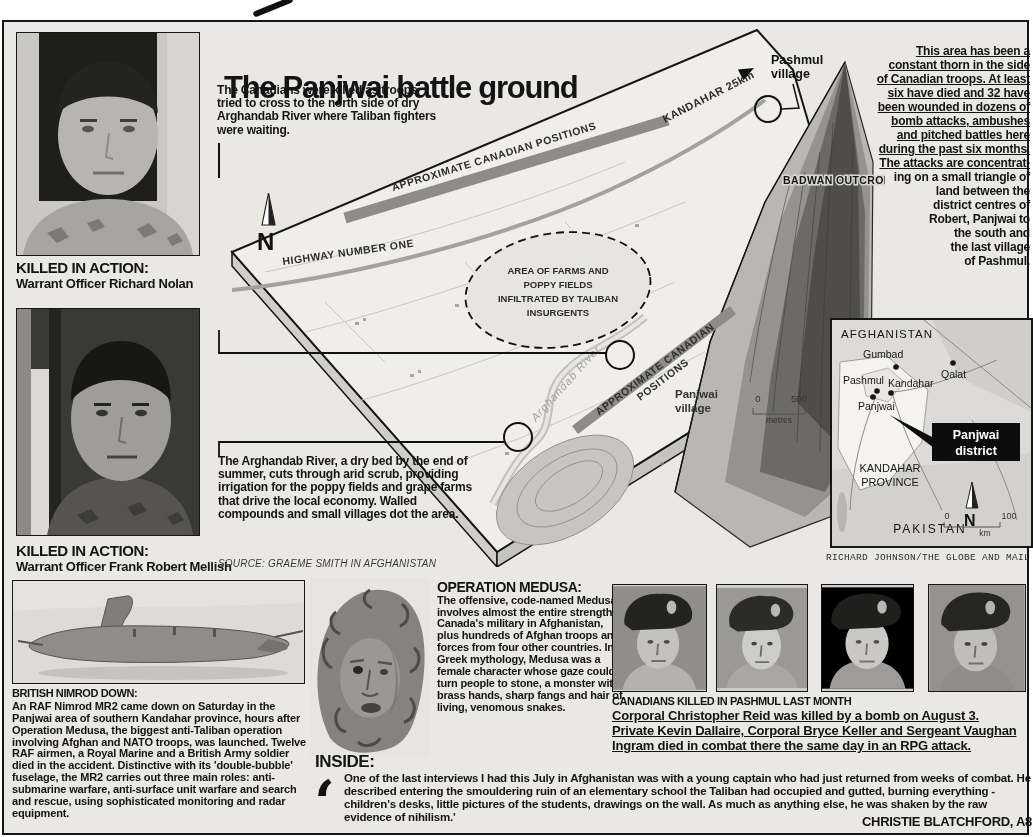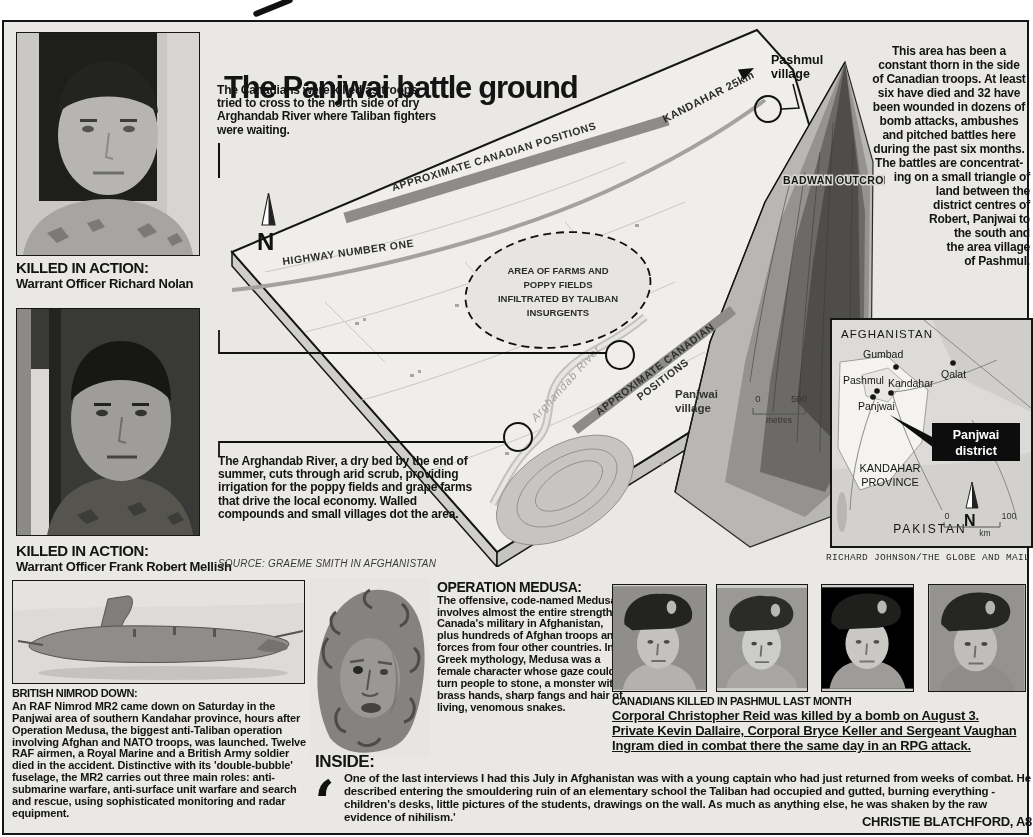--- a/index.html
+++ b/index.html
@@ -10,21 +10,21 @@
          border:2px solid #161614;box-sizing:border-box;}
   .pen-mark{left:252px;top:4px;width:42px;height:6px;background:#111;
             transform:rotate(-22deg);border-radius:3px;}
   .photo{box-sizing:border-box;border:1px solid #161614;background:#cfcecb;overflow:hidden;}
   .photo svg{display:block;}
   .kia-heading{font-size:15px;font-weight:bold;letter-spacing:-0.4px;line-height:1.1;}
   .kia-name{font-size:13px;font-weight:bold;letter-spacing:-0.3px;line-height:1.15;}
   .main-title{font-size:31px;font-weight:bold;letter-spacing:-1.3px;white-space:nowrap;}
   .intro{width:220px;font-size:12px;font-weight:bold;line-height:1.1;letter-spacing:-0.2px;}
   .right-note{width:162px;font-size:12px;font-weight:bold;line-height:1.17;letter-spacing:-0.2px;}
-  .rn-left{text-align:center;}
+  .rn-left{text-align:right;text-decoration:underline;}
   .rn-right{text-align:right;}
   .map-annot{width:258px;font-size:12px;font-weight:bold;line-height:1.1;letter-spacing:-0.2px;}
   .source-line{font-size:10px;font-style:italic;color:#3a3a38;letter-spacing:0.2px;}
   .credit-line{width:262px;text-align:right;font-size:9.5px;color:#2e2e2c;letter-spacing:0.3px;font-family:Liberation Mono, monospace;}
   .sec-heading{font-size:11px;font-weight:bold;letter-spacing:-0.4px;line-height:1.05;}
   .sec-body{font-size:11px;font-weight:bold;line-height:1.09;letter-spacing:-0.15px;}
   .medusa-body{font-size:11px;font-weight:bold;line-height:1.08;letter-spacing:-0.2px;}
   .cdn-body{font-size:13px;font-weight:bold;line-height:1.17;letter-spacing:-0.2px;text-decoration:underline;}
   .inside-heading{font-size:17px;font-weight:bold;letter-spacing:-0.4px;}
   .quote-mark{font-family:"DejaVu Serif",serif;font-size:60px;font-weight:bold;line-height:0.8;color:#111;}
@@ -218,27 +218,27 @@
 
   <div class="abs right-note" style="left:868px;top:44px;">
     <div class="rn-left">This area has been a</div>
     <div class="rn-left">constant thorn in the side</div>
     <div class="rn-left">of Canadian troops. At least</div>
     <div class="rn-left">six have died and 32 have</div>
     <div class="rn-left">been wounded in dozens of</div>
     <div class="rn-left">bomb attacks, ambushes</div>
     <div class="rn-left">and pitched battles here</div>
     <div class="rn-left">during the past six months.</div>
-    <div class="rn-left">The battles are concentrat-</div>
+    <div class="rn-left">The attacks are concentrat-</div>
     <div class="rn-right">ing on a small triangle of</div>
     <div class="rn-right">land between the</div>
     <div class="rn-right">district centres of</div>
     <div class="rn-right">Robert, Panjwai to</div>
     <div class="rn-right">the south and</div>
-    <div class="rn-right">the area village</div>
+    <div class="rn-right">the last village</div>
     <div class="rn-right">of Pashmul.</div>
   </div>
 
   <div class="abs map-annot" style="left:218px;top:455px;">The Arghandab River, a dry bed by the end of summer, cuts through arid scrub, providing irrigation for the poppy fields and grape farms that drive the local economy. Walled compounds and small villages dot the area.</div>
   <div class="abs source-line" style="left:218px;top:558px;">SOURCE: GRAEME SMITH IN AFGHANISTAN</div>
 
   <div class="abs inset-box" style="left:830px;top:318px;width:203px;height:230px;">
     <svg width="199" height="226" viewBox="0 0 199 226">
       <rect x="0" y="0" width="199" height="226" fill="#dcdbd8"></rect>
       <path d="M 100,0 L 199,0 L 199,92 L 128,58 Z" fill="#cfcecb"></path>

